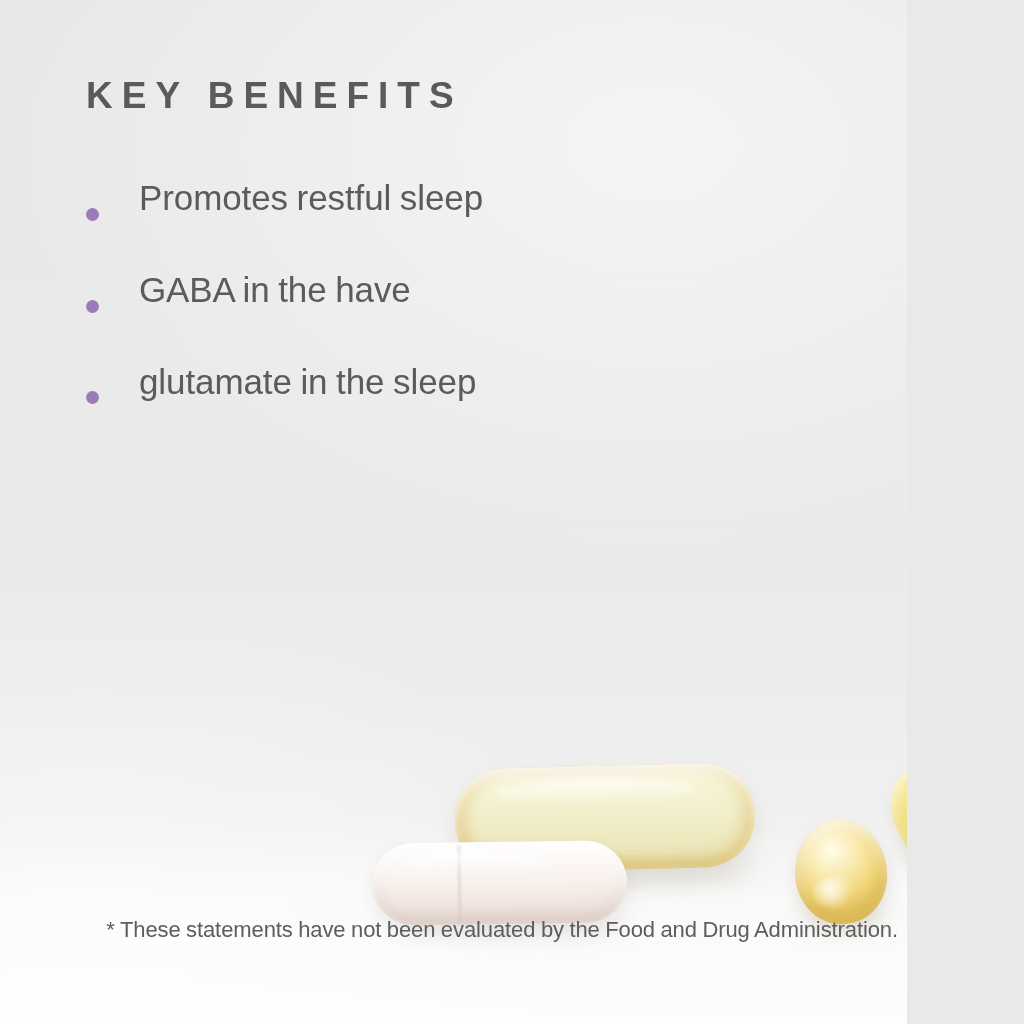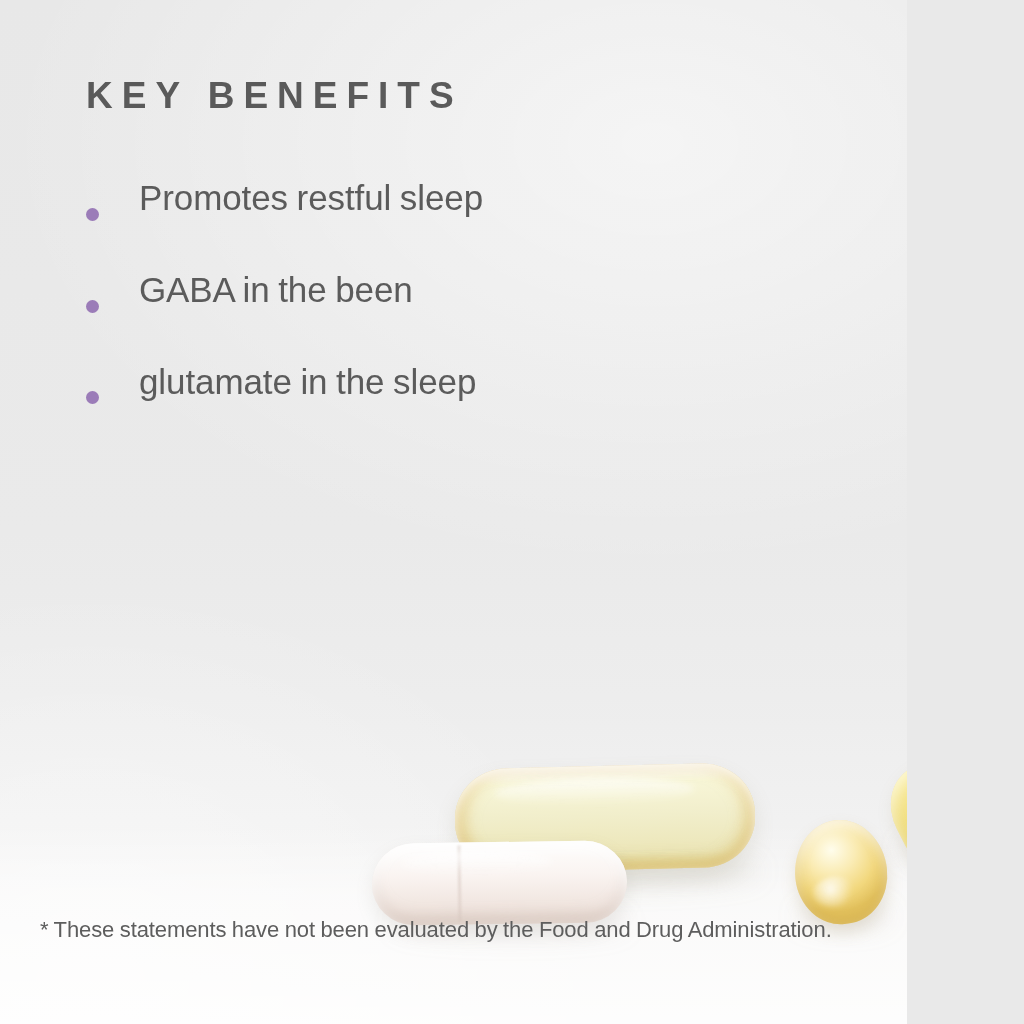--- a/index.html
+++ b/index.html
@@ -260,21 +260,21 @@
   .shadow-b { left: 392px; top: 910px; width: 236px; height: 26px; background: rgba(152,142,130,0.13); }
   .shadow-c { left: 798px; top: 905px; width: 92px; height: 22px; }
   .shadow-d { left: 900px; top: 836px; width: 150px; height: 26px; }
 
   
   .disclaimer {
     position: absolute;
     left: 0;
     right: 9px;
     top: 912px;
-    text-align: left;
+    text-align: right;
     font-size: 22px;
     color: #5d5d5d;
     line-height: 1.62;
     letter-spacing: -0.1px;
     word-spacing: -0.5px;
     margin-left: 40px;
   }
   .disclaimer-line { display: block; }
 </style>
 </head>
@@ -293,21 +293,21 @@
       <span class="bullet"></span>
       <span class="benefit-text">
         <span>Promotes restful sleep</span>
       </span>
     </div>
 
 
     <div class="benefit-row">
       <span class="bullet"></span>
       <span class="benefit-text">
-        <span class="wrapline">GABA in the been</span>
+        <span class="wrapline">GABA in the have</span>
       </span>
     </div>
 
     <div class="benefit-row">
       <span class="bullet"></span>
       <span class="benefit-text">
         <span class="wrapline">glutamate in the sleep</span>
       </span>
     </div>
 

